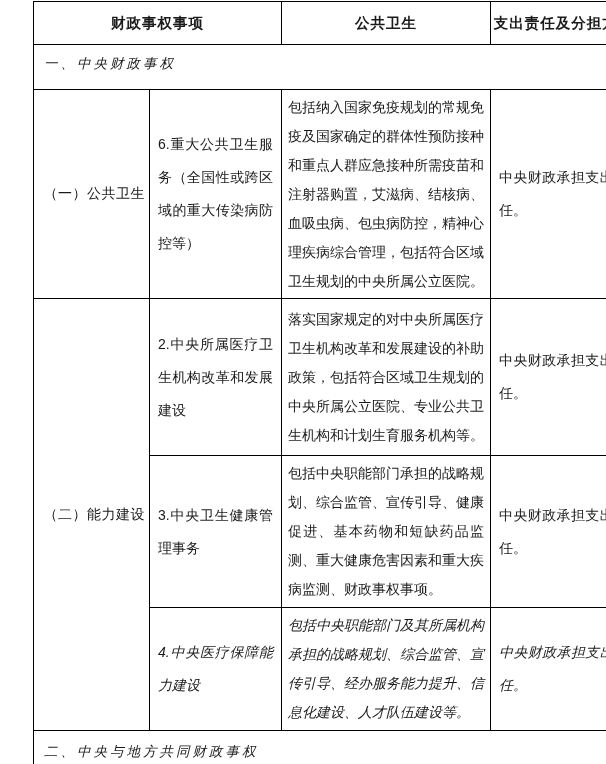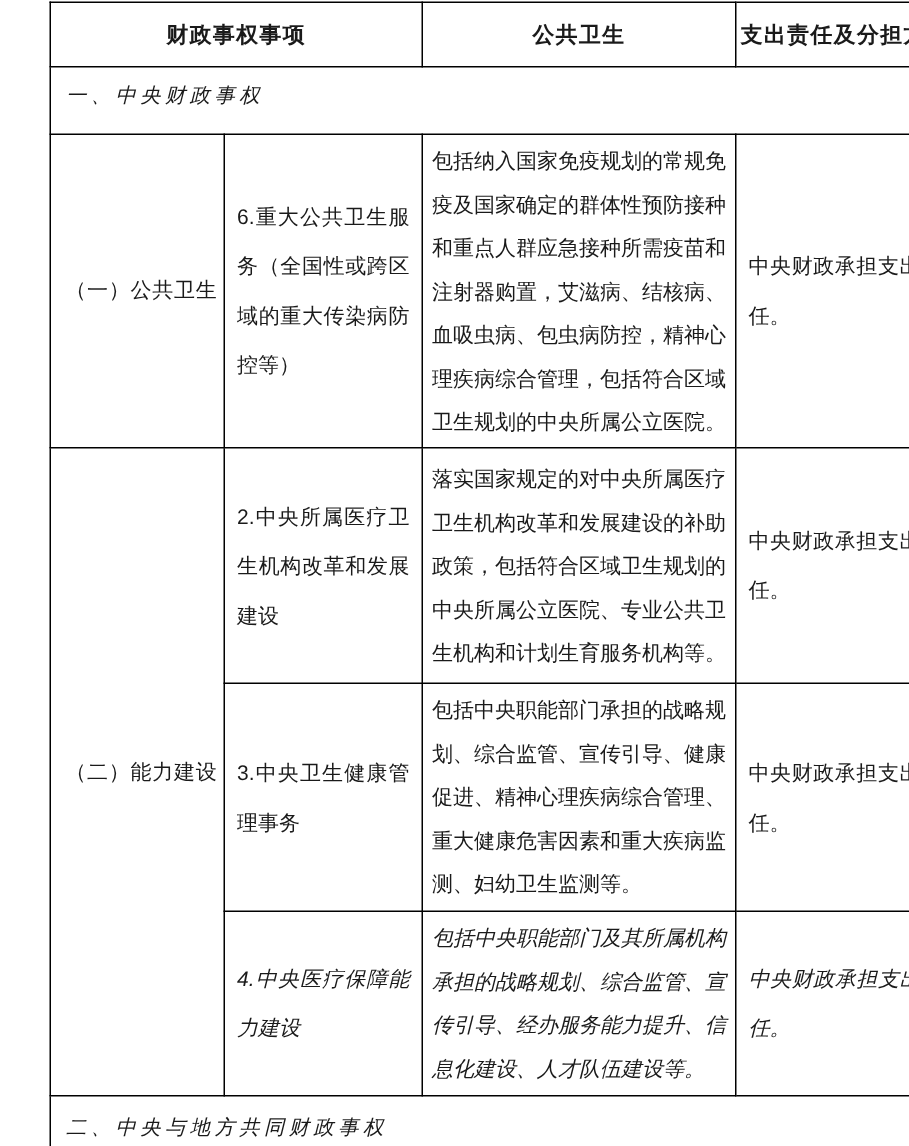--- a/index.html
+++ b/index.html
@@ -109,21 +109,21 @@
 
       <tr class="r2">
         <td class="cat" rowspan="3">（二）能力建设</td>
         <td class="item">2.中央所属医疗卫生机构改革和发展建设</td>
         <td class="content">落实国家规定的对中央所属医疗卫生机构改革和发展建设的补助政策，包括符合区域卫生规划的中央所属公立医院、专业公共卫生机构和计划生育服务机构等。</td>
         <td class="resp">中央财政承担支出责任。</td>
       </tr>
 
       <tr class="r3">
         <td class="item">3.中央卫生健康管理事务</td>
-        <td class="content">包括中央职能部门承担的战略规划、综合监管、宣传引导、健康促进、精神心理疾病综合管理、重大健康危害因素和重大疾病监测、妇幼卫生监测等。</td>
+        <td class="content">包括中央职能部门承担的战略规划、综合监管、宣传引导、健康促进、基本药物和短缺药品监测、重大健康危害因素和重大疾病监测、财政事权事项。</td>
         <td class="resp">中央财政承担支出责任。</td>
       </tr>
 
       <tr class="r4">
         <td class="item">4.中央医疗保障能力建设</td>
         <td class="content">包括中央职能部门及其所属机构承担的战略规划、综合监管、宣传引导、经办服务能力提升、信息化建设、人才队伍建设等。</td>
         <td class="resp">中央财政承担支出责任。</td>
       </tr>
 
       <tr class="section-row s2">

